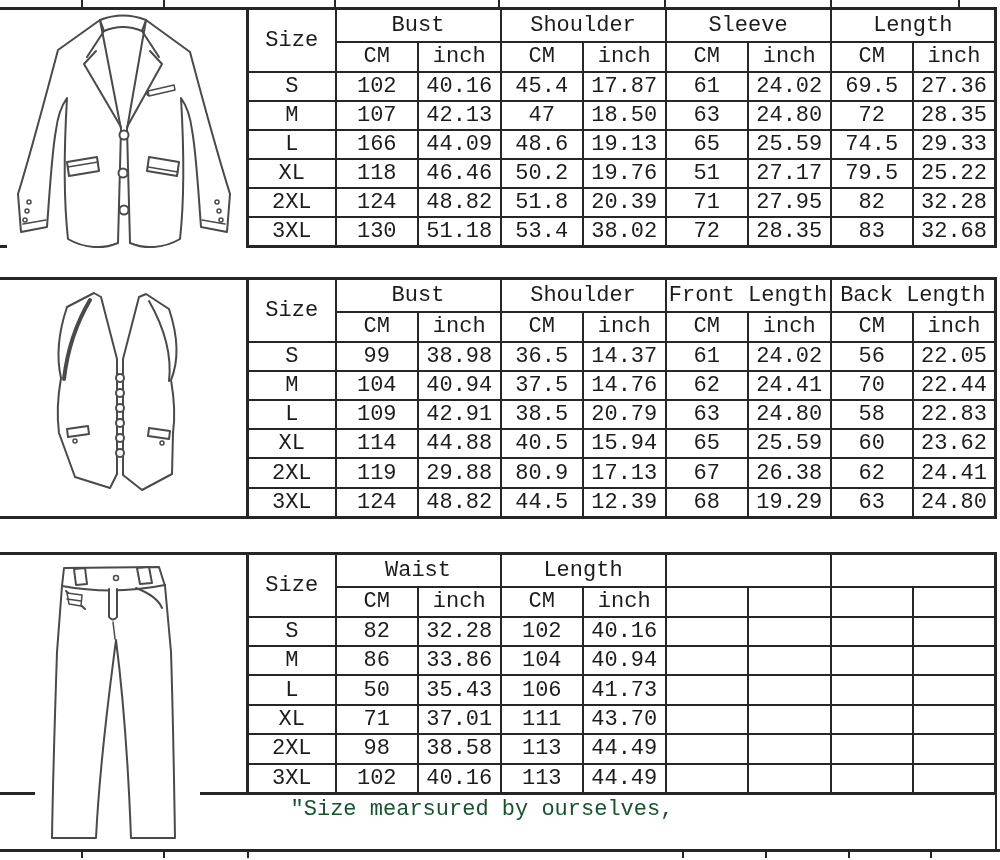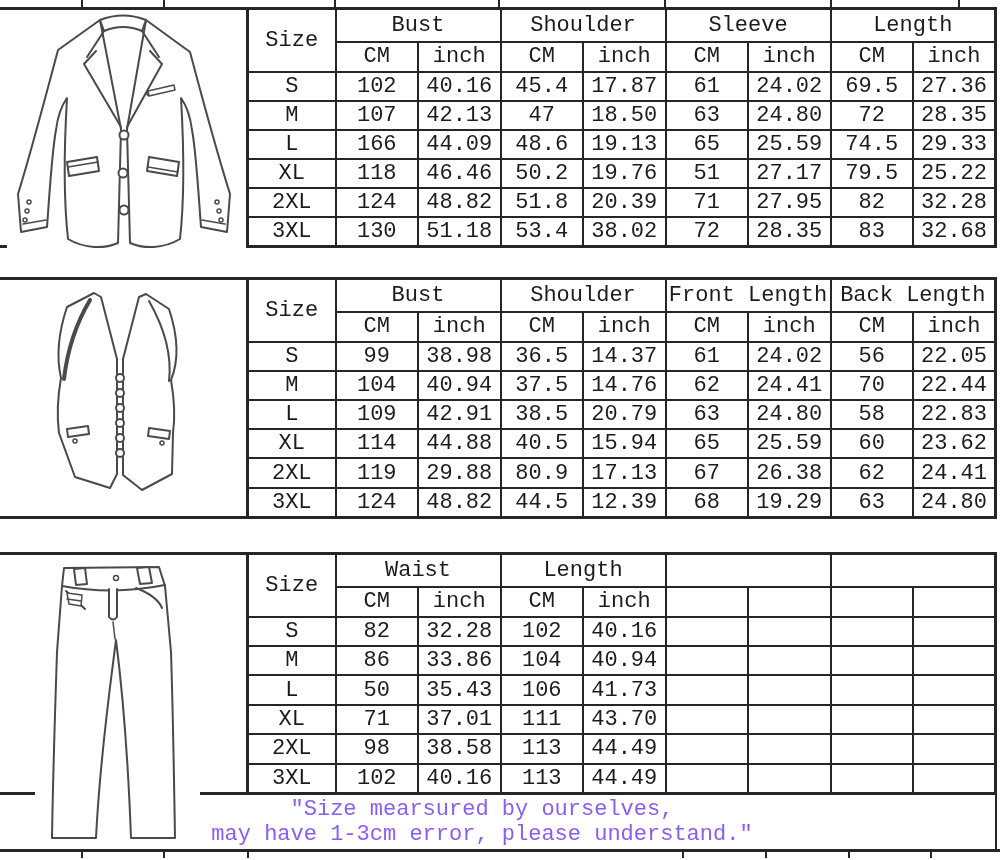--- a/index.html
+++ b/index.html
@@ -20,21 +20,21 @@
   #t1{top:7px;height:241px;} #t2{top:277px;height:242px;} #t3{top:552px;height:243px;}
   
   .drawing{position:absolute;left:0;z-index:3;}
   .drawing path,.drawing circle{stroke:#4a4a4a;stroke-width:2;fill:none;
                    stroke-linejoin:round;stroke-linecap:round;}
   .drawing .fillw{fill:#ffffff;}
   .drawing .thick{stroke-width:4;}
   .drawing .thin{stroke-width:1.5;}
   
   #footer-note{position:absolute;top:797px;left:0;width:964px;text-align:center;
-               font-size:22px;line-height:25px;z-index:2;color:#8b5cf6;}
+               font-size:22px;line-height:25px;z-index:2;color:#14532d;}
 </style>
 </head>
 <body>
 
 <div id="stage">
 
   <div class="hline" style="top:7px;left:0;width:997px;"></div>
   <div class="hline" style="top:245px;left:0;width:7px;"></div>
   <div class="hline" style="top:277px;left:0;width:997px;"></div>
   <div class="hline" style="top:516px;left:0;width:997px;"></div>
@@ -410,16 +410,15 @@
           <td></td>
           <td></td>
           <td></td>
           <td></td>
         </tr>
       </tbody>
   </table>
 
   <div id="footer-note">
     <div>″Size mearsured by ourselves,</div>
-    <div>may have 1-3cm error, please understand.″</div>
   </div>
 
 </div>
 
 </body></html>

